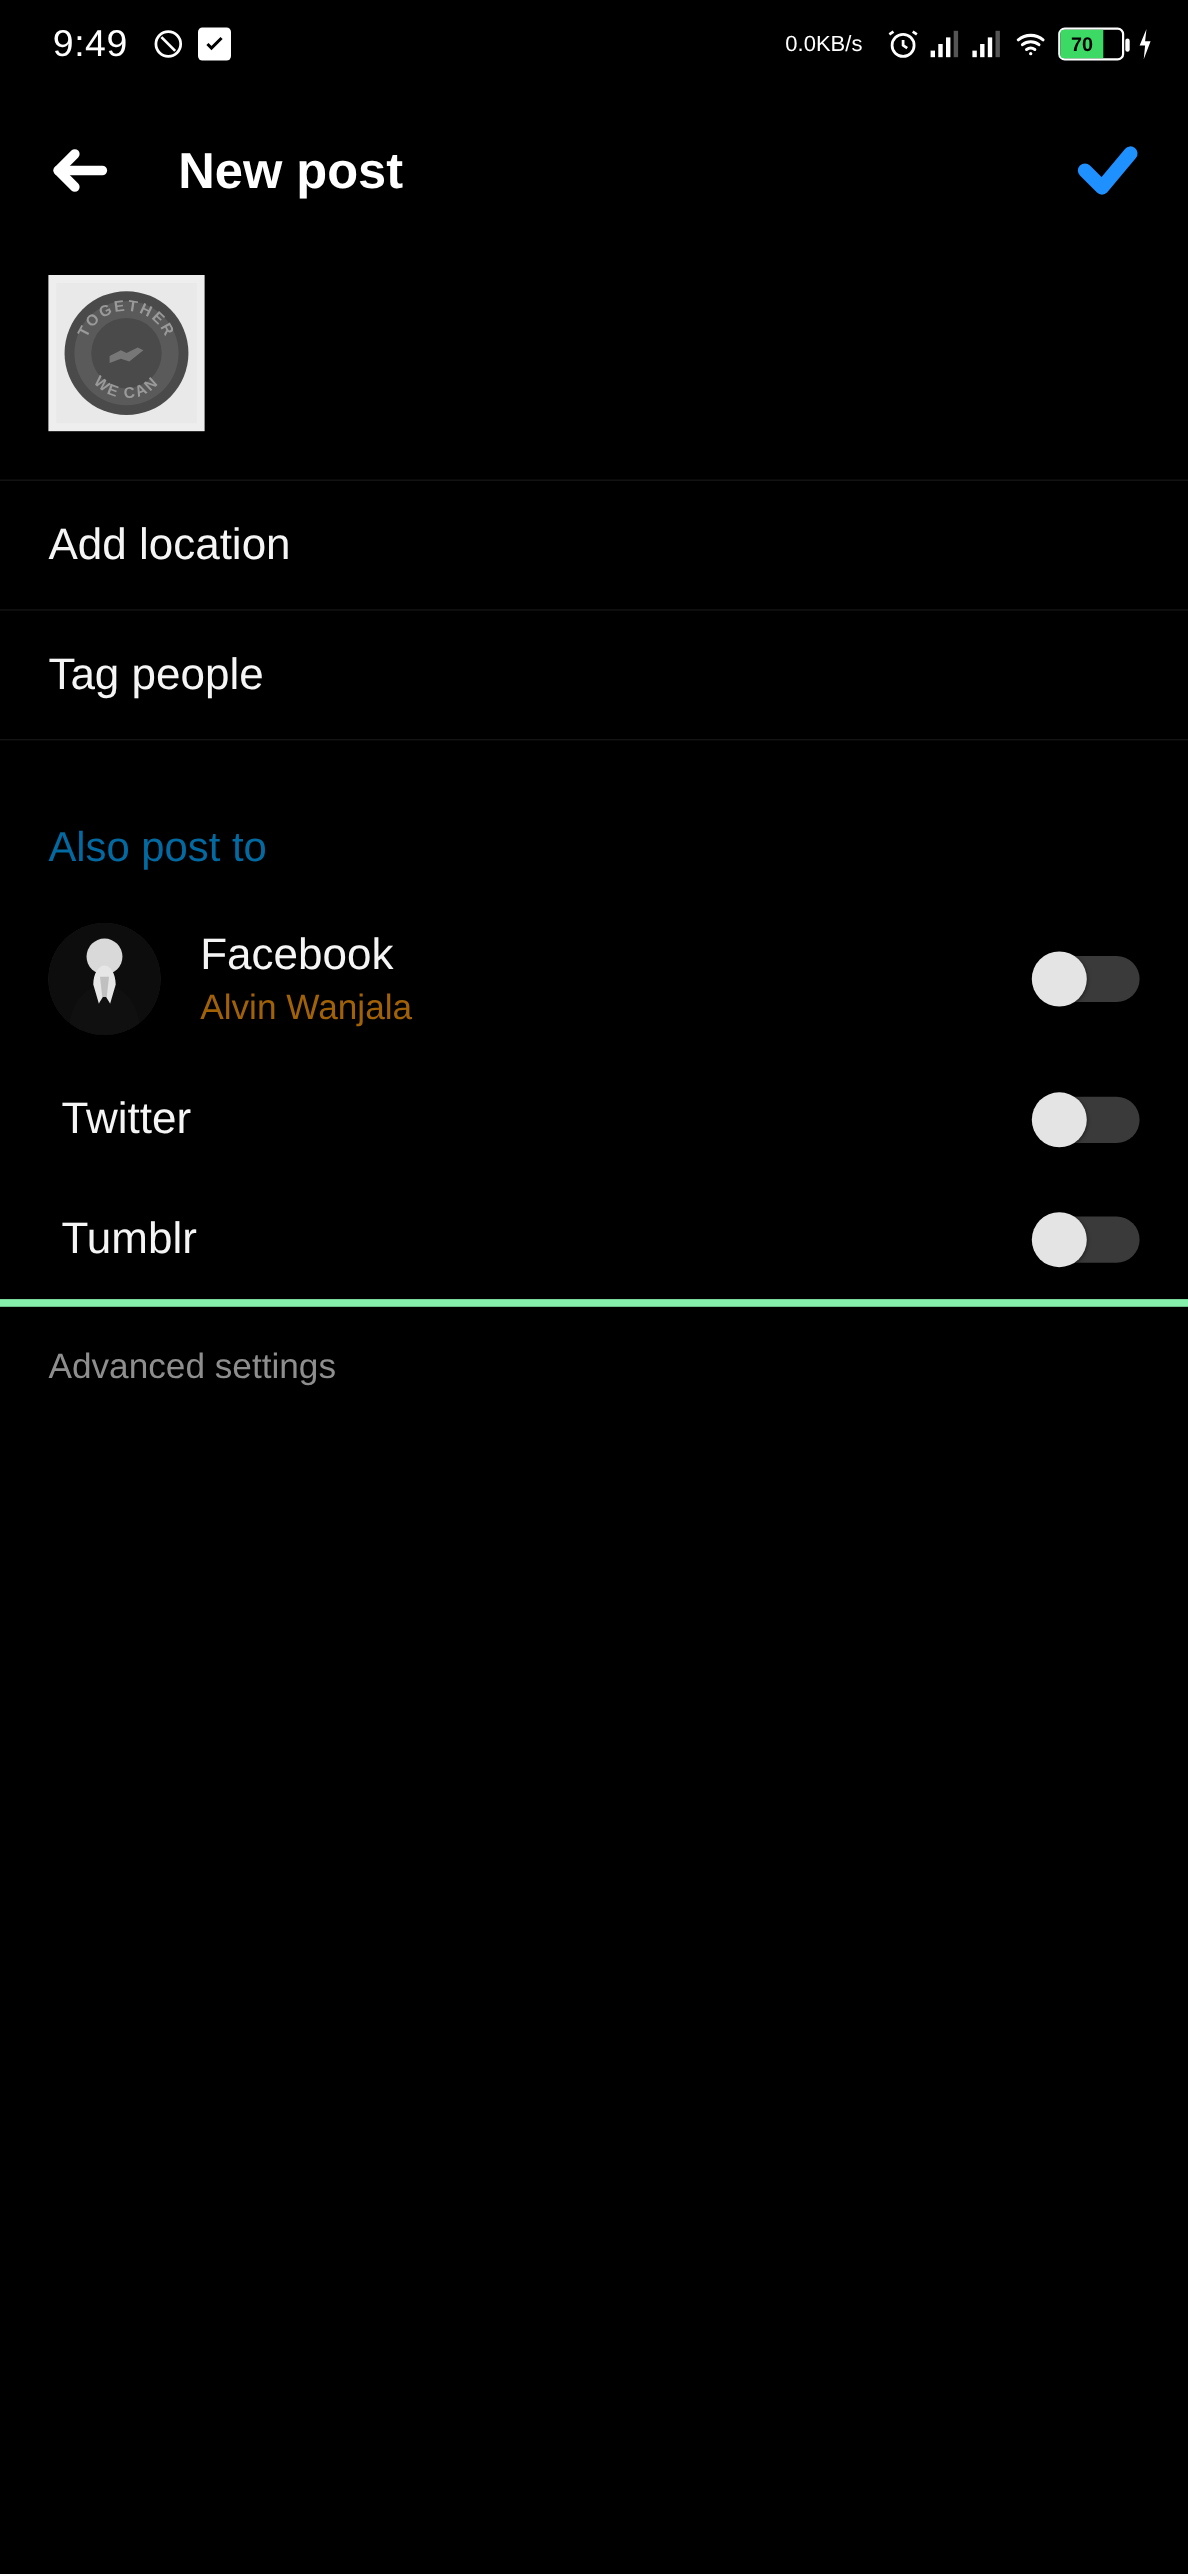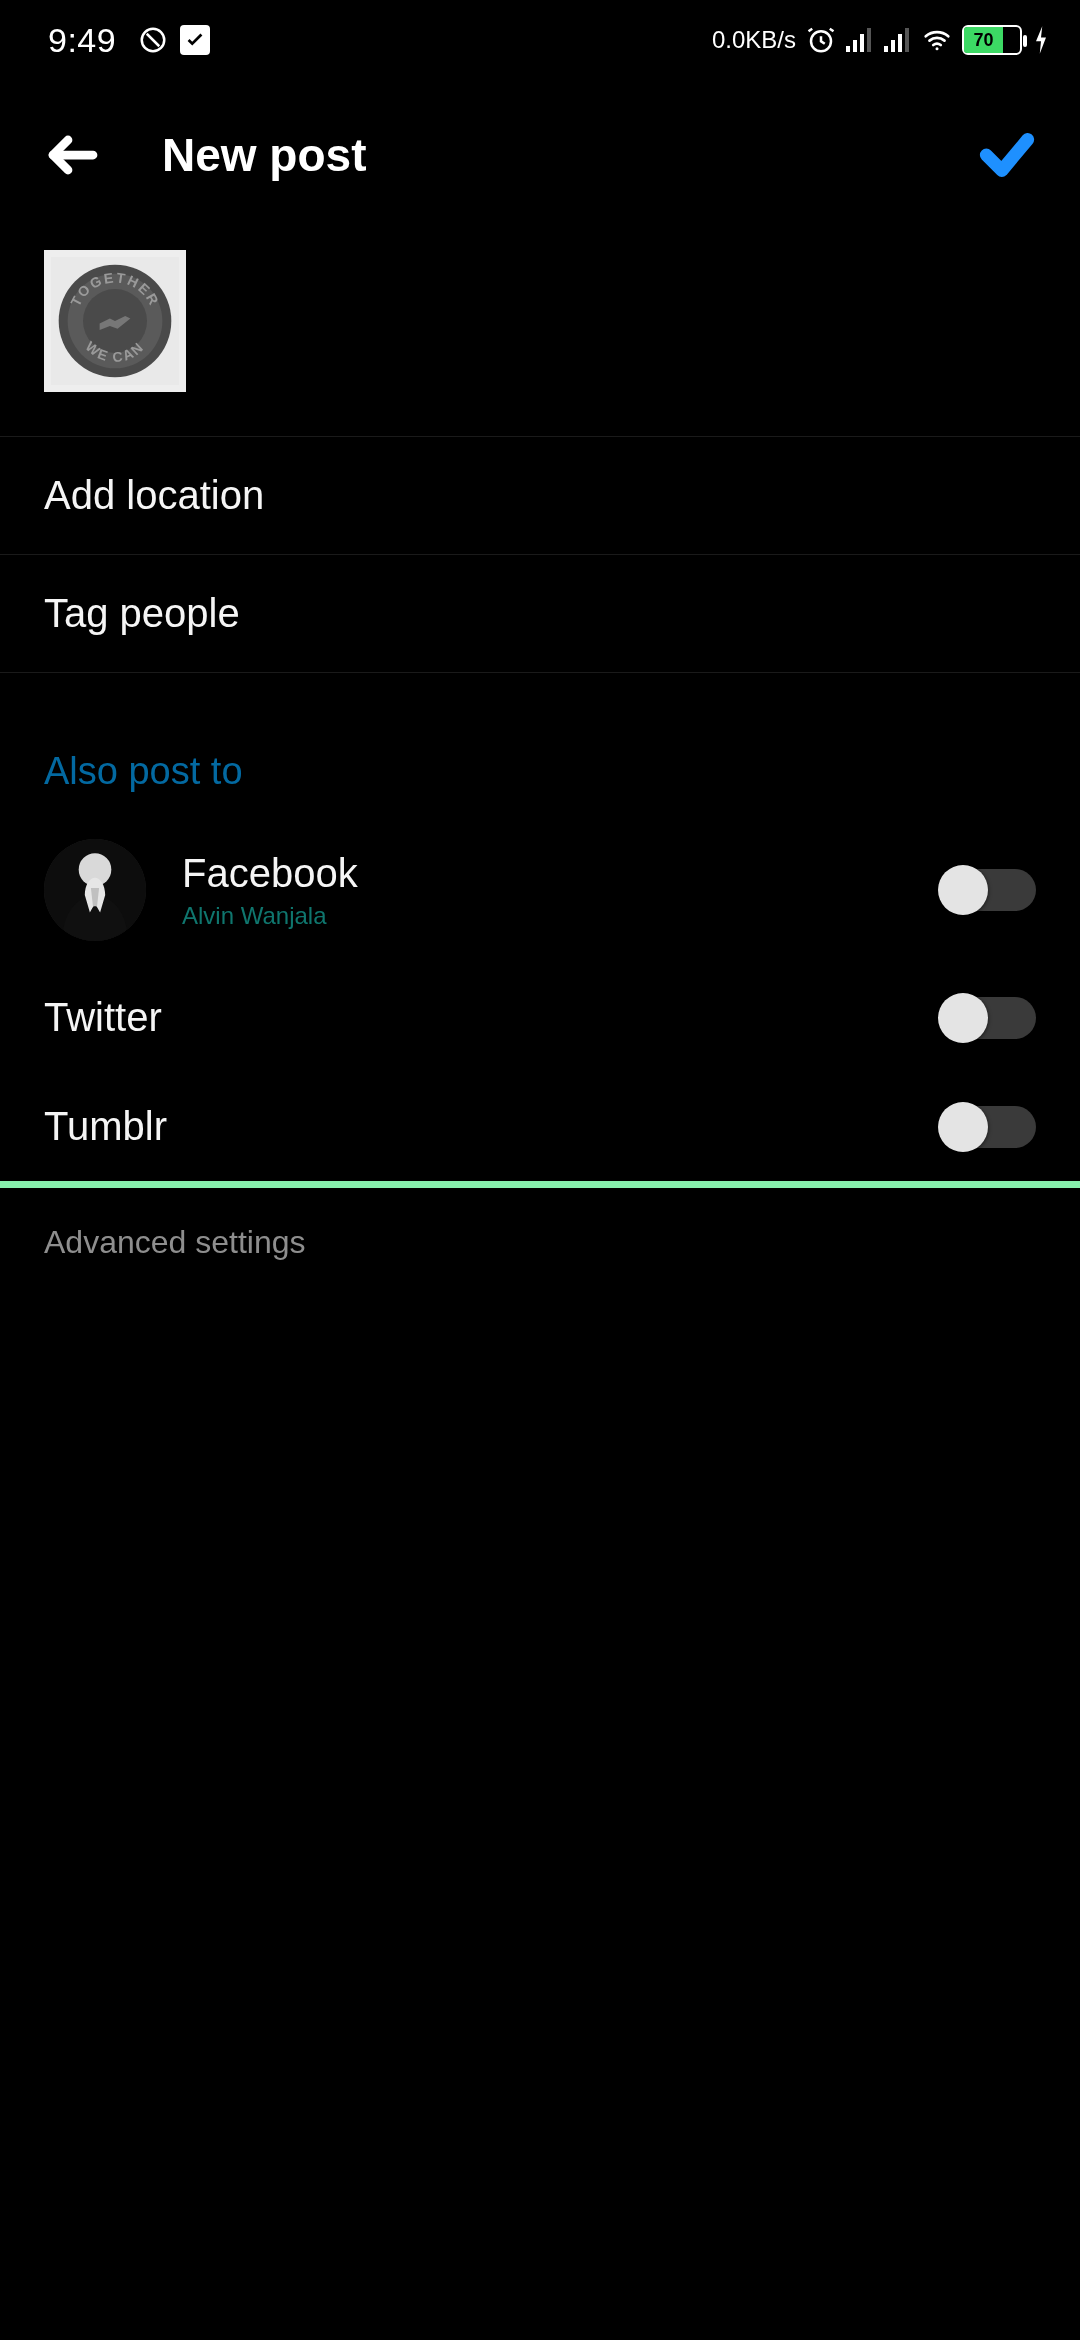--- a/index.html
+++ b/index.html
@@ -21,21 +21,21 @@
 .signal .faint { background: #555; }
 .signal .b1 { left: 0;  height: 6px; }
 .signal .b2 { left: 7px; height: 12px; }
 .signal .b3 { left: 14px; height: 18px; }
 .signal .b4 { left: 21px; height: 24px; }
 .battery { width: 60px; height: 30px; border: 2.5px solid #fff; border-radius: 6px; position: relative; display: flex; align-items: center; }
 .battery::after { content: ""; position: absolute; right: -7px; top: 8px; width: 4px; height: 12px; background: #fff; border-radius: 2px; }
 .battery-fill { height: 100%; width: 70%; background: #3cd964; border-radius: 3px 0 0 3px; display: flex; align-items: center; justify-content: center; }
 .battery-text { font-size: 18px; font-weight: 700; color: #000; }
 .bolt svg { width: 18px; height: 30px; }
-.kbs { font-size: 24px; font-weight: 500; margin-right: 0; }
+.kbs { font-size: 20px; font-weight: 500; margin-right: 12px; }
 
 
 .app-header { height: 150px; display: flex; align-items: center; padding: 0 34px; }
 .back-btn { width: 78px; height: 78px; display: flex; align-items: center; justify-content: center; margin-right: 50px; }
 .back-btn svg { width: 60px; height: 60px; stroke: #fff; stroke-width: 3.5; fill: none; stroke-linecap: round; stroke-linejoin: round; }
 .app-title { font-size: 46px; font-weight: 700; flex: 1; }
 .confirm-btn { width: 78px; height: 78px; display: flex; align-items: center; justify-content: center; }
 .confirm-btn svg { width: 62px; height: 62px; stroke: #1e90ff; stroke-width: 5; fill: none; stroke-linecap: round; stroke-linejoin: round; }
 
 
@@ -48,23 +48,23 @@
 .row { padding: 36px 44px; font-size: 40px; color: #f5f5f5; border-top: 1px solid #1a1a1a; }
 .row:last-of-type { border-bottom: 1px solid #1a1a1a; }
 .section-gap { height: 30px; border-top: 1px solid #1a1a1a; }
 .section-title { padding: 48px 44px 24px 44px; font-size: 38px; color: #0369a1; }
 
 
 .share-row { display: flex; align-items: center; padding: 22px 44px; }
 .avatar { width: 102px; height: 102px; border-radius: 50%; background: #222; overflow: hidden; display: flex; align-items: center; justify-content: center; }
 .avatar svg { width: 102px; height: 102px; }
 .share-labels { margin-left: 36px; flex: 1; display: flex; flex-direction: column; justify-content: space-between; }
-.share-labels.noavatar { margin-left: 0; }
+.share-labels.noavatar { margin-left: 12px; }
 .share-title { font-size: 40px; color: #f5f5f5; }
-.share-sub { font-size: 24px; color: #0f766e; margin-top: 6px; }
+.share-sub { font-size: 32px; color: #a16207; margin-top: 6px; }
 .toggle { width: 96px; height: 42px; background: #3a3a3a; border-radius: 21px; position: relative; }
 .toggle .knob { width: 50px; height: 50px; background: #e4e4e4; border-radius: 50%; position: absolute; top: -4px; left: -2px; box-shadow: 0 1px 4px rgba(0,0,0,.6); }
 .share-row.plain { padding: 32px 44px; }
 .share-section-bottom { border-bottom: 7px solid #86efac; padding-bottom: 24px; }
 
 
 .advanced { padding: 36px 44px; font-size: 32px; color: #8e8e8e; }
 </style>
 </head>
 <body>

